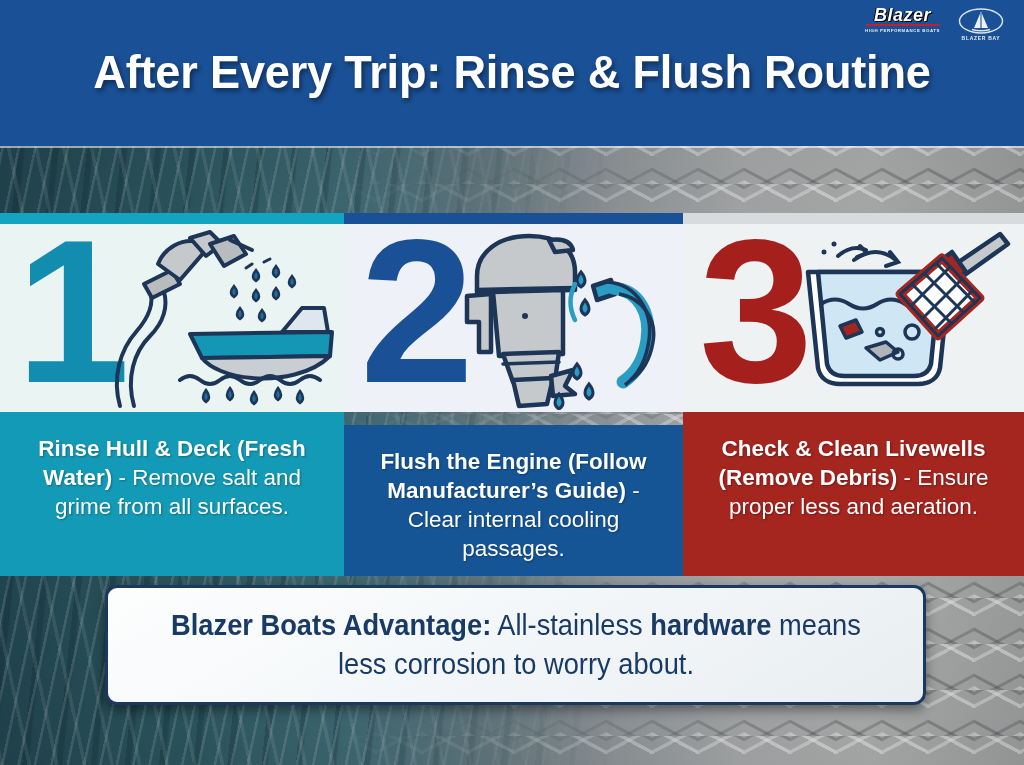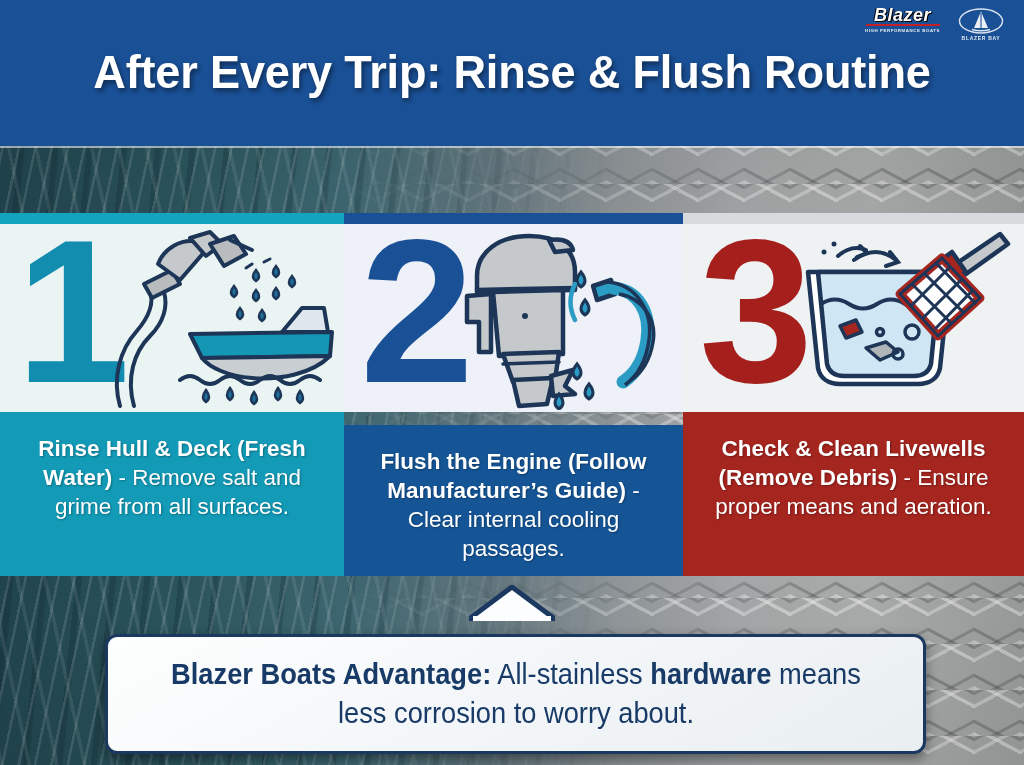--- a/index.html
+++ b/index.html
@@ -126,21 +126,21 @@
   .card2 .card-body{background:#155596;margin-top:13px;}
   .card3 .card-body{background:#a5251f;}
   .card-text{
     color:#ffffff;font-size:22.5px;line-height:29px;
     text-shadow:1px 1px 2px rgba(0,0,0,.30);
   }
   .card-text b{font-weight:bold;}
 
   
   .callout{
-    position:absolute;left:105px;top:634px;width:815px;height:114px;
+    position:absolute;left:105px;top:585px;width:815px;height:114px;
     background:linear-gradient(150deg,#fdfefe 0%, #f4f7f9 45%, #e9eef1 100%);
     border:3px solid #1b3860;
     border-radius:12px;
     box-shadow:0 5px 12px rgba(0,0,0,.42);
     display:flex;align-items:center;justify-content:center;
   }
   .callout-pointer{
     position:absolute;left:469px;top:585px;width:86px;height:36px;
   }
   .callout-text{
@@ -330,21 +330,21 @@
             <path d="M60 32 q22-16 42 0"></path>
             <path d="M96 24 L104 34 L92 38"></path>
             <path d="M44 28 q14-12 28-6"></path>
             <path d="M66 18 L73 25 L63 29"></path>
           </g>
           <circle cx="30" cy="24" r="2.5" fill="#1d3557"></circle>
           <circle cx="40" cy="16" r="2.5" fill="#1d3557"></circle>
         </svg>
       </div>
       <div class="card-body">
-        <div class="card-text"><b>Check &amp; Clean Livewells (Remove Debris)</b><span> - </span><span>Ensure proper means and aeration.</span></div>
+        <div class="card-text"><b>Check &amp; Clean Livewells (Remove Debris)</b><span> - </span><span>Ensure proper less and aeration.</span></div>
       </div>
     </div>
 
   </div>
 
   <svg class="callout-pointer" viewBox="0 0 86 36">
     <path d="M0 34 L43 2 L86 34 Z" fill="#fbfdfe" stroke="#1b3860" stroke-width="5" stroke-linejoin="round"></path>
     <rect x="4" y="31" width="78" height="8" fill="#fbfdfe"></rect>
   </svg>
 

